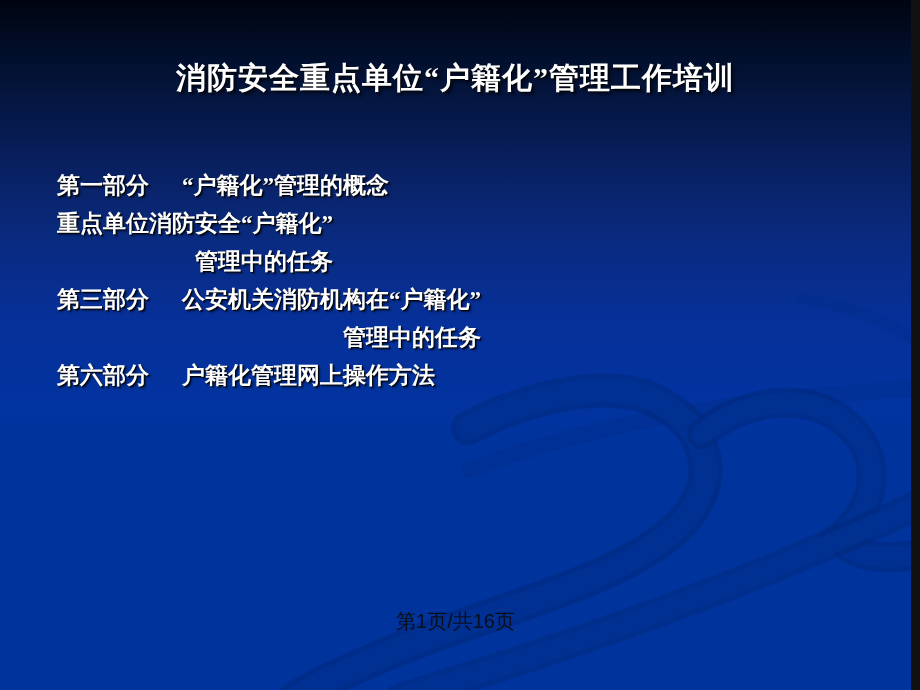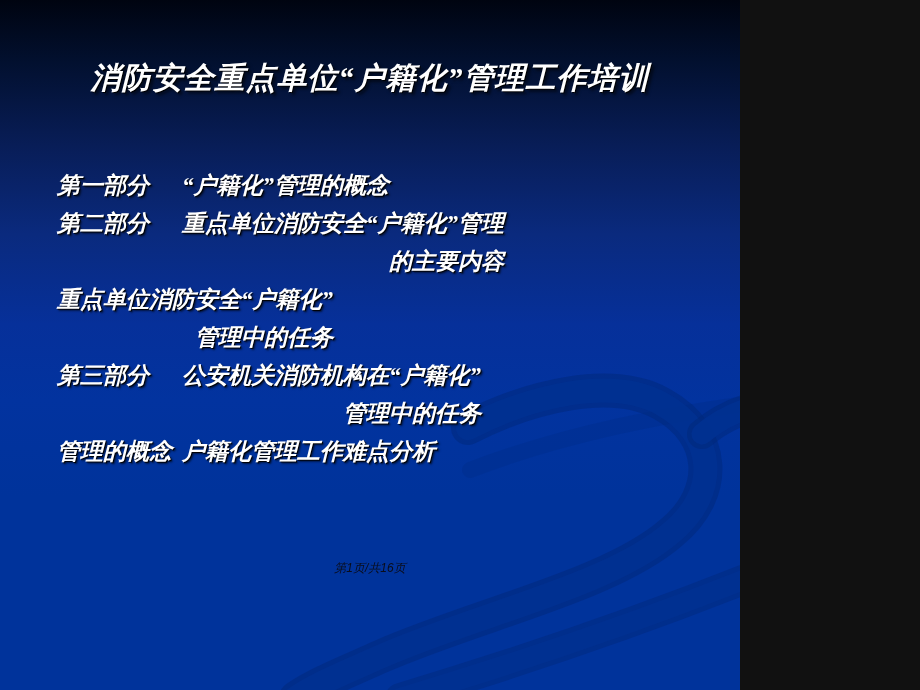--- a/index.html
+++ b/index.html
@@ -1,30 +1,29 @@
 <!DOCTYPE html>
 <html><head>
 <meta charset="utf-8">
 <style>
   html,body{margin:0;padding:0;background:#111;}
   .slide{
     position:relative;
-    width:740px;height:690px;
+    width:911px;height:690px;
     overflow:hidden;
     font-family:"Liberation Serif","DejaVu Serif",serif;
     background:linear-gradient(180deg,
       #000410 0%,
       #02102f 9%,
       #081d57 21%,
       #0a2a7e 34%,
       #06309a 47%,
       #02339f 58%,
       #00339b 72%,
       #00339b 100%);
-    font-style:italic;
   }
   .swirls{position:absolute;left:0;top:0;width:920px;height:690px;}
   .slide-title{
     position:absolute;top:58px;left:0;right:0;margin:0;
     text-align:center;
     font-size:30px;font-weight:bold;color:#ffffff;
     letter-spacing:1px;
     text-shadow:1px 1px 0 rgba(0,0,0,.9), 3px 3px 3px rgba(0,0,0,.55);
     white-space:nowrap;
   }
@@ -32,24 +31,24 @@
     position:absolute;top:167px;left:57px;right:30px;
     color:#ffffff;font-size:23px;font-weight:bold;
     text-shadow:1px 1px 0 rgba(0,0,0,.9), 2px 2px 2px rgba(0,0,0,.6);
   }
   .toc-item{display:flex;align-items:flex-start;}
   .toc-label{flex:0 0 125px;line-height:38px;white-space:nowrap;}
   .toc-lines{line-height:38px;text-align:right;}
   .toc-line{display:block;white-space:nowrap;}
   .toc-line:empty{display:none;}
   .page-footer{
-    position:absolute;top:560px;left:0;right:0;
+    position:absolute;top:608px;left:0;right:0;
     text-align:center;
     font-family:"Liberation Sans","DejaVu Sans",sans-serif;
-    font-size:12px;color:#0a0d1a;
+    font-size:20px;color:#0a0d1a;
   }
 </style>
 </head>
 <body>
 
 <div class="slide">
 
   <svg class="swirls" viewBox="0 0 920 690" xmlns="http://www.w3.org/2000/svg" aria-hidden="true">
     <g fill="none" stroke-linecap="round">
 
@@ -72,47 +71,40 @@
 
   <div class="toc">
 
     <div class="toc-item">
       <span class="toc-label">第一部分</span>
       <span class="toc-lines">
         <span class="toc-line">“户籍化”管理的概念</span>
       </span>
     </div>
 
-    <div class="toc-item">
-      <span class="toc-label">第二部分</span>
-      <span class="toc-lines">
-        <span class="toc-line">重点单位消防安全“户籍化”管理</span>
-        <span class="toc-line">的主要内容</span>
-      </span>
-    </div>
 
     <div class="toc-item">
       <span class="toc-lines">
         <span class="toc-line">重点单位消防安全“户籍化”</span>
         <span class="toc-line">管理中的任务</span>
       </span>
     </div>
 
     <div class="toc-item">
       <span class="toc-label">第三部分</span>
       <span class="toc-lines">
         <span class="toc-line">公安机关消防机构在“户籍化”</span>
         <span class="toc-line">管理中的任务</span>
       </span>
     </div>
 
     <div class="toc-item">
-      <span class="toc-label">管理的概念</span>
+      <span class="toc-label">第六部分</span>
       <span class="toc-lines">
-        <span class="toc-line">户籍化管理工作难点分析</span>
+        <span class="toc-line">户籍化管理网上操作方法</span>
       </span>
     </div>
 
 
   </div>
 
   <div class="page-footer">第1页/共16页</div>
 
 </div>
 

